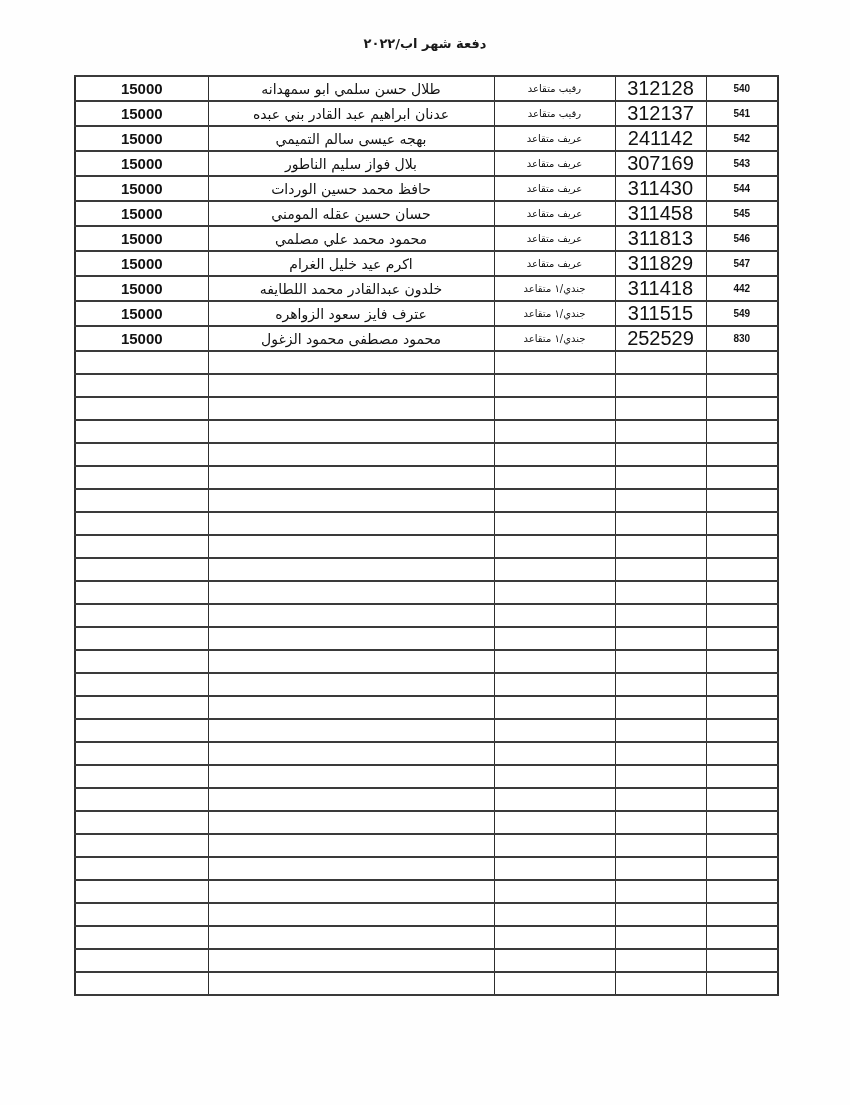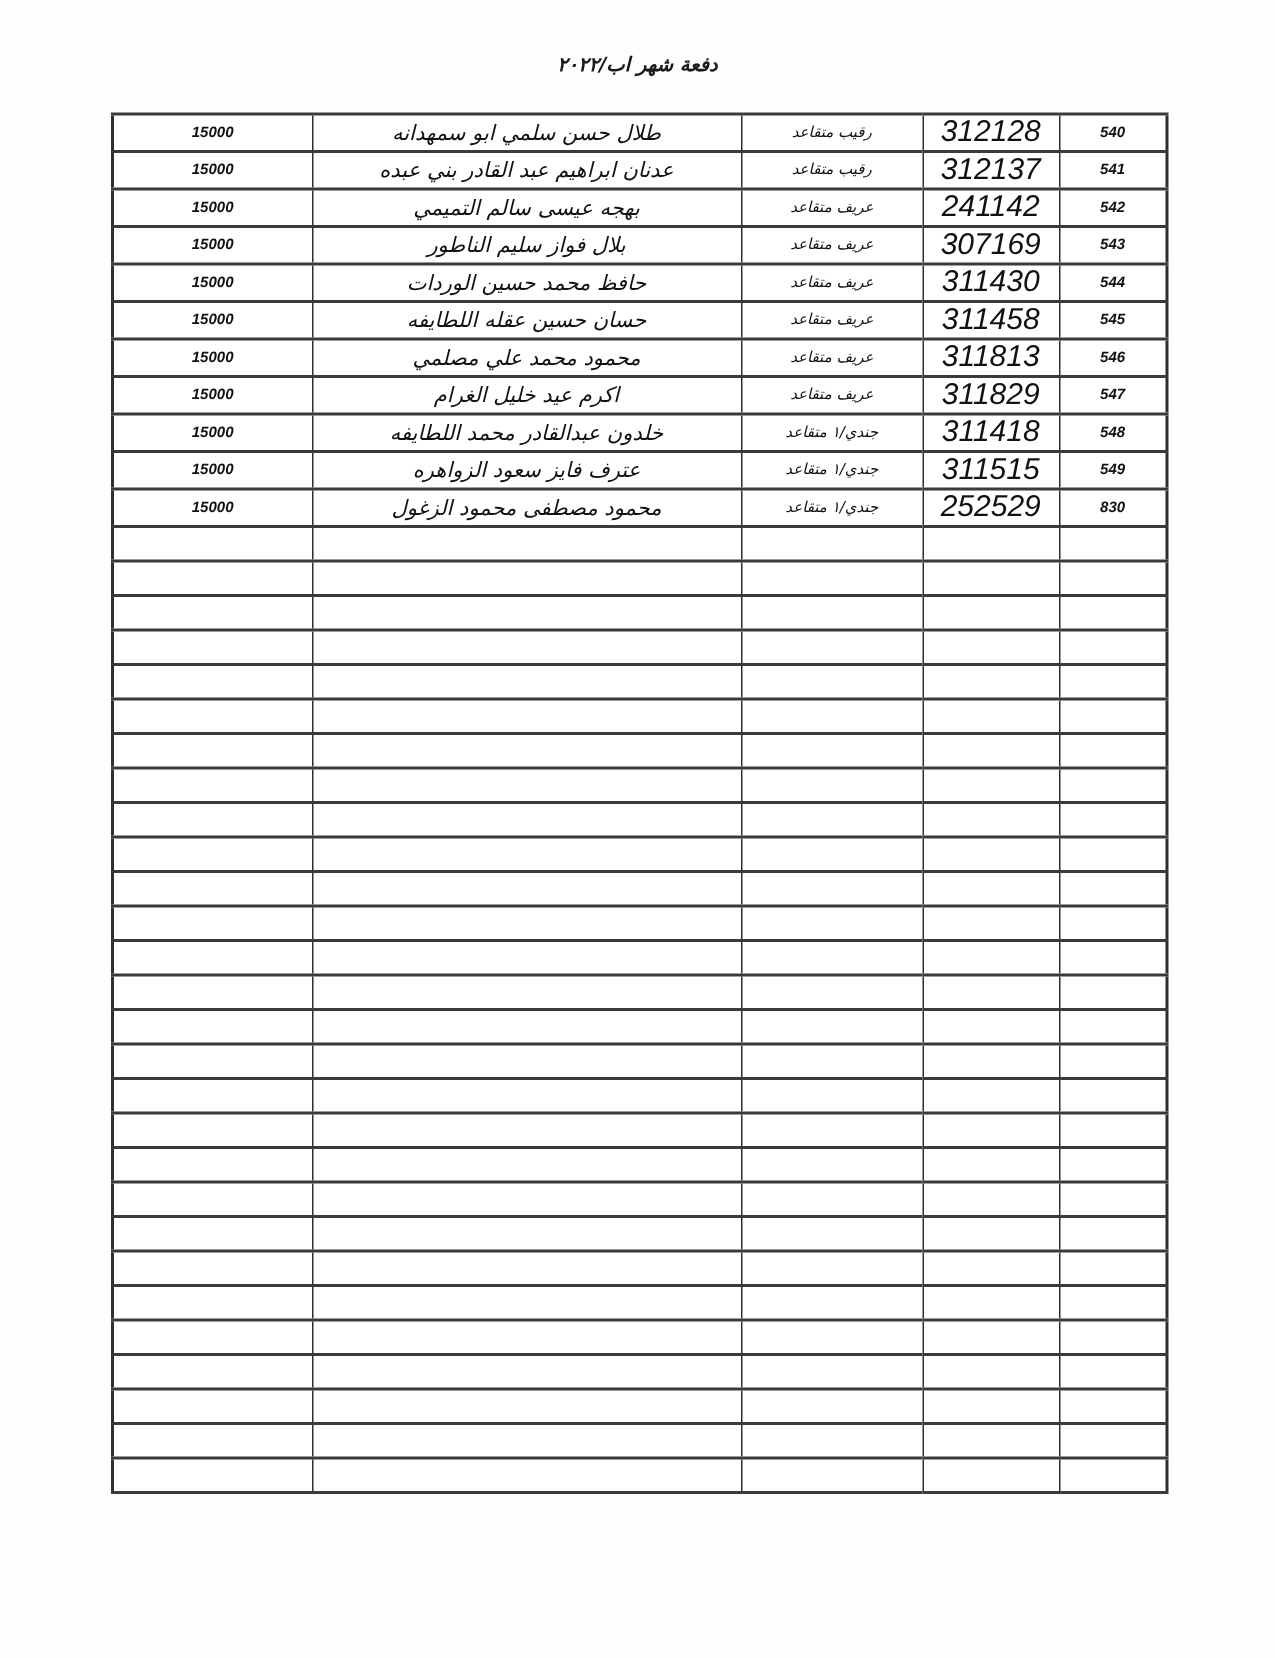--- a/index.html
+++ b/index.html
@@ -7,21 +7,20 @@
     padding: 0;
     background: #ffffff;
   }
   .page {
     position: relative;
     width: 850px;
     height: 1105px;
     background: #fefefe;
     overflow: hidden;
     font-family: "DejaVu Sans", sans-serif;
-    font-style: italic;
   }
   .doc-title {
     position: absolute;
     top: 36px;
     left: 0;
     right: 0;
     text-align: center;
     direction: rtl;
     font-family: "DejaVu Sans", sans-serif;
     font-size: 13px;
@@ -76,21 +75,21 @@
     font-size: 10px;
     direction: rtl;
   }
   td.cell-name {
     font-family: "DejaVu Sans", sans-serif;
     font-size: 14px;
     direction: rtl;
   }
   td.cell-amount {
     font-family: "Liberation Sans", sans-serif;
-    font-size: 10px;
+    font-size: 15px;
     font-weight: bold;
     direction: ltr;
     margin-left: 13px;
   }
 </style>
 </head>
 <body>
 
 <div class="page">
 
@@ -137,39 +136,39 @@
       <td class="cell-serial">544</td>
       <td class="cell-id">311430</td>
       <td class="cell-rank">عريف متقاعد</td>
       <td class="cell-name">حافظ محمد حسين الوردات</td>
       <td class="cell-amount">15000</td>
     </tr>
         <tr>
       <td class="cell-serial">545</td>
       <td class="cell-id">311458</td>
       <td class="cell-rank">عريف متقاعد</td>
-      <td class="cell-name">حسان حسين عقله اللطايفه</td>
+      <td class="cell-name">حسان حسين عقله المومني</td>
       <td class="cell-amount">15000</td>
     </tr>
         <tr>
       <td class="cell-serial">546</td>
       <td class="cell-id">311813</td>
       <td class="cell-rank">عريف متقاعد</td>
       <td class="cell-name">محمود محمد علي مصلمي</td>
       <td class="cell-amount">15000</td>
     </tr>
         <tr>
       <td class="cell-serial">547</td>
       <td class="cell-id">311829</td>
       <td class="cell-rank">عريف متقاعد</td>
       <td class="cell-name">اكرم عيد خليل الغرام</td>
       <td class="cell-amount">15000</td>
     </tr>
         <tr>
-      <td class="cell-serial">548</td>
+      <td class="cell-serial">442</td>
       <td class="cell-id">311418</td>
       <td class="cell-rank">جندي/١ متقاعد</td>
       <td class="cell-name">خلدون عبدالقادر محمد اللطايفه</td>
       <td class="cell-amount">15000</td>
     </tr>
         <tr>
       <td class="cell-serial">549</td>
       <td class="cell-id">311515</td>
       <td class="cell-rank">جندي/١ متقاعد</td>
       <td class="cell-name">عترف فايز سعود الزواهره</td>

